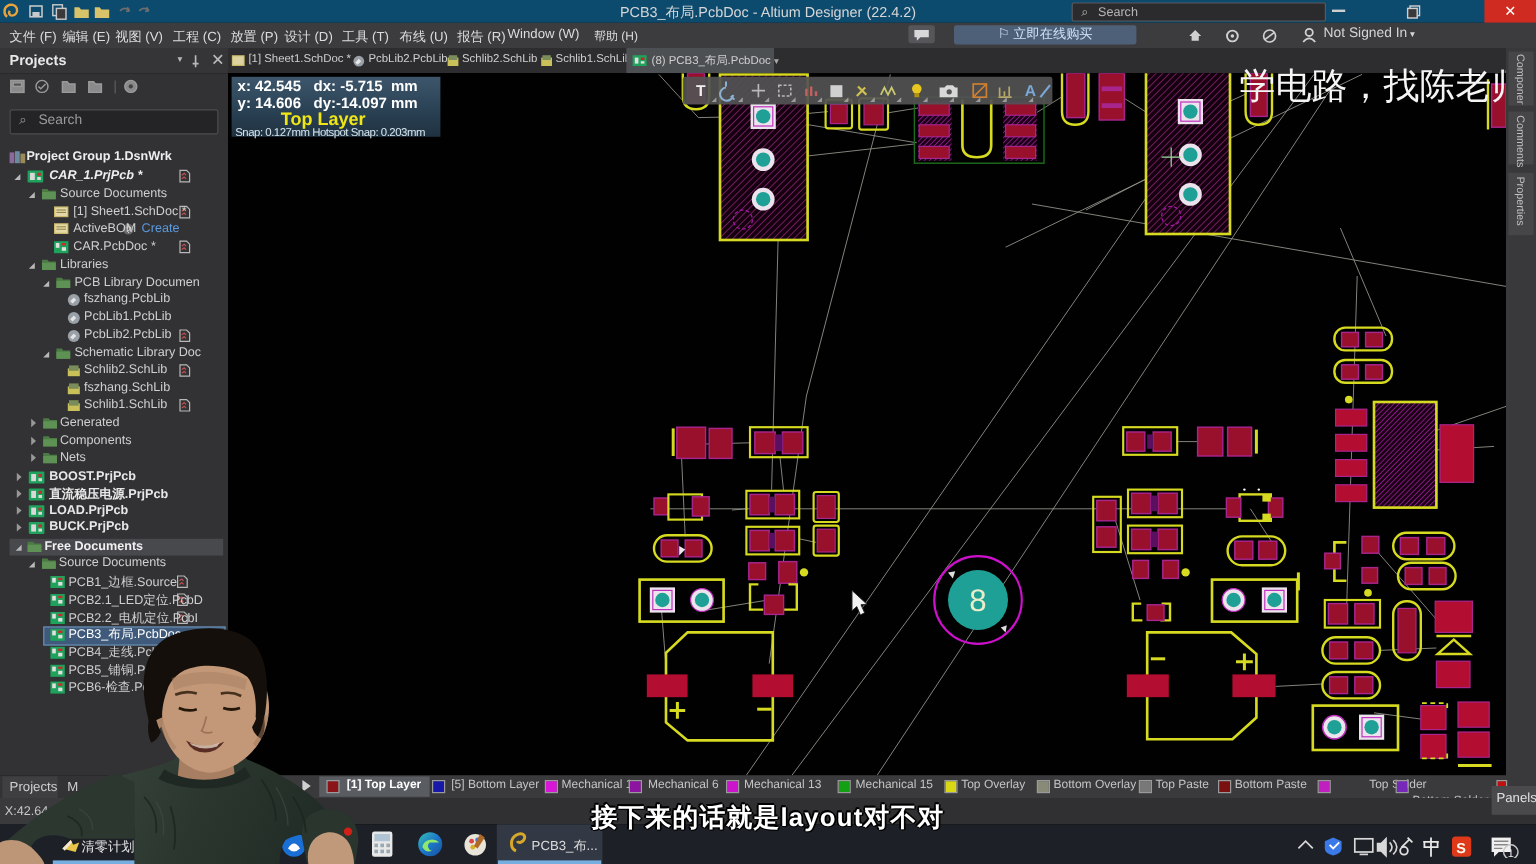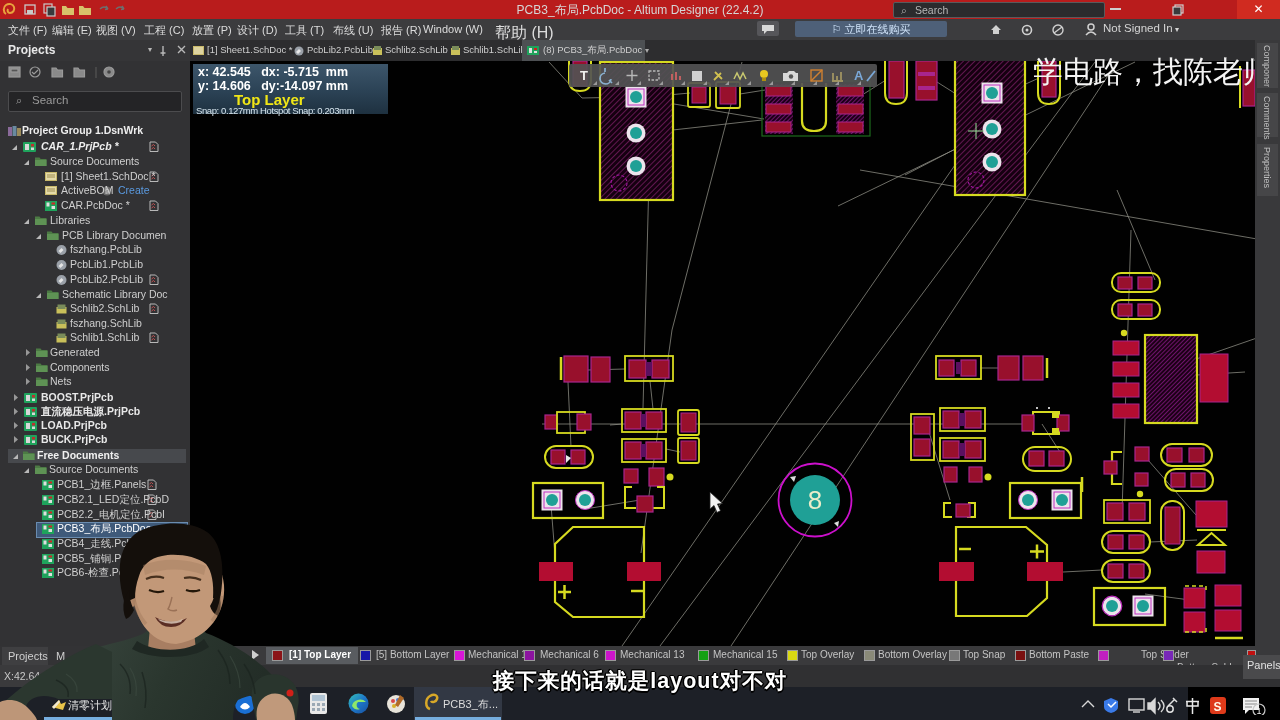--- a/index.html
+++ b/index.html
@@ -1,29 +1,29 @@
 <!DOCTYPE html>
 <html><head>
 <meta charset="utf-8">
 <style>
   html,body{margin:0;padding:0;width:1280px;height:720px;overflow:hidden;background:#000;}
   body{font-family:"Liberation Sans",sans-serif;position:relative;}
   .abs{position:absolute;}
-  #titlebar{left:0;top:0;width:1280px;height:19px;background:#b91c1c;}
+  #titlebar{left:0;top:0;width:1280px;height:19px;background:#0c4a6e;}
   #menubar{left:0;top:19px;width:1280px;height:21px;background:#3c3c3e;}
   
   #tabrow{left:190px;top:40px;width:1090px;height:21px;background:#2d2d2f;}
   #panelhead{left:0;top:40px;width:190px;height:21px;background:#353537;}
   #leftpanel{left:0;top:61px;width:190px;height:585px;background:#323234;}
   #canvas{left:190px;top:61px;width:1065px;height:585px;background:#010101;}
   #rightbar{left:1255px;top:40px;width:25px;height:632px;background:#39393b;}
   #layerbar{left:190px;top:646px;width:1065px;height:19px;background:#3a3a3c;}
   #panelbottom{left:0;top:646px;width:190px;height:21px;background:#333335;}
   #statusbar{left:0;top:665px;width:1280px;height:22px;background:#303032;}
-  #taskbar{left:0;top:687px;width:1188px;height:33px;background:#1d2027;}
+  #taskbar{left:0;top:687px;width:1280px;height:33px;background:#1d2027;}
   .ltext{color:#cfcfcf;font-size:11px;white-space:nowrap;}
   #tabrow .ltext{font-size:9.5px;}
   #tree div{font-size:10.5px;}
 </style>
 </head>
 <body>
 <div id="titlebar" class="abs">
   <svg class="abs" style="left:0;top:0" width="140" height="19">
     <path d="M6,14 C3,12 3,7 6,5 C9,3 13,4 14,7 C15,10 13,13 10,13 C8,13 7,11 8,9" stroke="#e8a33d" stroke-width="2" fill="none"></path>
     <rect x="25" y="5" width="10" height="9" fill="none" stroke="#c9c9c9" stroke-width="1.3"></rect>
@@ -51,21 +51,21 @@
   <span class="abs" style="left:8px;top:4px;color:#dcdcdc;font-size:11px;white-space:nowrap;">文件 (F)</span>
     <span class="abs" style="left:52px;top:4px;color:#dcdcdc;font-size:11px;white-space:nowrap;">编辑 (E)</span>
     <span class="abs" style="left:96px;top:4px;color:#dcdcdc;font-size:11px;white-space:nowrap;">视图 (V)</span>
     <span class="abs" style="left:144px;top:4px;color:#dcdcdc;font-size:11px;white-space:nowrap;">工程 (C)</span>
     <span class="abs" style="left:192px;top:4px;color:#dcdcdc;font-size:11px;white-space:nowrap;">放置 (P)</span>
     <span class="abs" style="left:237px;top:4px;color:#dcdcdc;font-size:11px;white-space:nowrap;">设计 (D)</span>
     <span class="abs" style="left:285px;top:4px;color:#dcdcdc;font-size:11px;white-space:nowrap;">工具 (T)</span>
     <span class="abs" style="left:333px;top:4px;color:#dcdcdc;font-size:11px;white-space:nowrap;">布线 (U)</span>
     <span class="abs" style="left:381px;top:4px;color:#dcdcdc;font-size:11px;white-space:nowrap;">报告 (R)</span>
     <span class="abs" style="left:423px;top:4px;color:#dcdcdc;font-size:11px;white-space:nowrap;">Window (W)</span>
-    <span class="abs" style="left:495px;top:4px;color:#dcdcdc;font-size:16px;white-space:nowrap;">帮助 (H)</span>
+    <span class="abs" style="left:495px;top:4px;color:#dcdcdc;font-size:10px;white-space:nowrap;">帮助 (H)</span>
   <div class="abs" style="left:757px;top:2px;width:22px;height:15px;background:#56565a;border-radius:2px;">
     <svg width="22" height="15">
         <path d="M5,4 h12 v6 h-7 l-3,3 v-3 h-2 z" fill="#d8d8d8"></path>
       </svg>
   </div>
   <div class="abs" style="left:795px;top:2px;width:152px;height:16px;background:#4e6078;border-radius:2px;color:#cfe2f8;font-size:11px;text-align:center;line-height:16px;">⚐ 立即在线购买</div>
   <svg class="abs" style="left:988px;top:3px" width="290" height="15">
     <path d="M8,3 l5,5 h-2 v4 h-6 v-4 h-2 z" fill="#d0d0d0"></path>
     <circle cx="39" cy="8" r="4.5" fill="none" stroke="#d0d0d0" stroke-width="1.6"></circle>
       <circle cx="39" cy="8" r="1.5" fill="#d0d0d0"></circle>
@@ -256,21 +256,21 @@
     <div class="abs ltext" style="left:70px;top:270px;">Schlib1.SchLib</div>
     <div class="abs ltext" style="left:50px;top:285px;">Generated</div>
     <div class="abs ltext" style="left:50px;top:300px;">Components</div>
     <div class="abs ltext" style="left:50px;top:314px;">Nets</div>
     <div class="abs ltext" style="left:41px;top:330px;"><b style="color:#e8e8e8">BOOST.PrjPcb</b></div>
     <div class="abs ltext" style="left:41px;top:344px;"><b style="color:#e8e8e8">直流稳压电源.PrjPcb</b></div>
     <div class="abs ltext" style="left:41px;top:358px;"><b style="color:#e8e8e8">LOAD.PrjPcb</b></div>
     <div class="abs ltext" style="left:41px;top:372px;"><b style="color:#e8e8e8">BUCK.PrjPcb</b></div>
     <div class="abs ltext" style="left:37px;top:388px;"><b style="color:#f0f0f0">Free Documents</b></div>
     <div class="abs ltext" style="left:49px;top:402px;">Source Documents</div>
-    <div class="abs ltext" style="left:57px;top:417px;">PCB1_边框.Panels</div>
+    <div class="abs ltext" style="left:57px;top:417px;">PCB1_边框.Source</div>
     <div class="abs ltext" style="left:57px;top:432px;">PCB2.1_LED定位.PcbD</div>
     <div class="abs ltext" style="left:57px;top:447px;">PCB2.2_电机定位.PcbI</div>
     <div class="abs ltext" style="left:57px;top:461px;"><span style="color:#fff">PCB3_布局.PcbDoc</span></div>
     <div class="abs ltext" style="left:57px;top:476px;">PCB4_走线.PcbDoc</div>
     <div class="abs ltext" style="left:57px;top:491px;">PCB5_铺铜.PcbDoc</div>
     <div class="abs ltext" style="left:57px;top:505px;">PCB6-检查.PcbDoc</div>
   </div>
 </div>
 <div id="canvas" class="abs">
 <svg width="1065" height="585" viewBox="190 61 1065 585">
@@ -527,21 +527,21 @@
         </g>
 <rect x="1184" y="588" width="21" height="20" fill="#b30d31" stroke="#a8258e" stroke-width="1"></rect>
 <rect x="1184" y="612" width="21" height="20" fill="#b30d31" stroke="#a8258e" stroke-width="1"></rect>
 <path d="M1206,590 v-4 h-24 M1206,628 v4 h-24" fill="none" stroke="#d6da20" stroke-width="1.5" stroke-dasharray="4,3"></path>
 <rect x="1215" y="585" width="26" height="21" fill="#b30d31" stroke="#a8258e" stroke-width="1"></rect>
 <rect x="1215" y="610" width="26" height="21" fill="#b30d31" stroke="#a8258e" stroke-width="1"></rect>
 <line x1="1215" y1="638" x2="1243" y2="638" stroke="#d6da20" stroke-width="2.5"></line>
 </g>
 </svg>
 </div>
-<div class="abs" id="hud" style="left:193px;top:64px;width:195px;height:50px;background:linear-gradient(180deg,#3d566b 0%,#2b4255 55%,#1e3140 100%);color:#fff;">
+<div class="abs" id="hud" style="left:193px;top:64px;width:174px;height:50px;background:linear-gradient(180deg,#3d566b 0%,#2b4255 55%,#1e3140 100%);color:#fff;">
   <div style="position:absolute;left:5px;top:1px;font-size:12.5px;font-weight:bold;white-space:nowrap;">x: 42.545&nbsp;&nbsp; dx: -5.715&nbsp; mm</div>
   <div style="position:absolute;left:5px;top:15px;font-size:12.5px;font-weight:bold;white-space:nowrap;">y: 14.606&nbsp;&nbsp; dy:-14.097 mm</div>
   <div style="position:absolute;left:4px;top:27px;font-size:15px;font-weight:bold;color:#f0e616;margin-left:37px;">Top Layer</div>
   <div style="position:absolute;left:3px;top:41px;font-size:9.5px;color:#d7e6ef;white-space:nowrap;letter-spacing:-0.4px;">Snap: 0.127mm Hotspot Snap: 0.203mm</div>
 </div>
 <div class="abs" id="toolbar" style="left:569px;top:64px;width:308px;height:23px;background:rgba(82,82,84,0.92);border-radius:2px;">
   <svg width="308" height="23">
     <g font-family="Liberation Sans">
       <text x="11" y="16" font-size="13" font-weight="bold" fill="#f0f0f0">T</text>
       <path d="M36,9 a5.5,5.5 0 1 0 6,6 m-6,-11 v4 m4,8 l3,3" stroke="#8ab0d0" stroke-width="1.7" fill="none"></path>
@@ -600,21 +600,21 @@
   <span class="abs" style="left:350px;top:3px;font-size:10px;color:#c4c4c4;white-space:nowrap;">Mechanical 6</span>
   <div class="abs" style="left:416px;top:5px;width:9px;height:9px;background:#cc14cc;outline:1px solid #9a9a9a;"></div>
   <span class="abs" style="left:430px;top:3px;font-size:10px;color:#c4c4c4;white-space:nowrap;">Mechanical 13</span>
   <div class="abs" style="left:509px;top:5px;width:9px;height:9px;background:#14a014;outline:1px solid #9a9a9a;"></div>
   <span class="abs" style="left:523px;top:3px;font-size:10px;color:#c4c4c4;white-space:nowrap;">Mechanical 15</span>
   <div class="abs" style="left:598px;top:5px;width:9px;height:9px;background:#d8d814;outline:1px solid #9a9a9a;"></div>
   <span class="abs" style="left:611px;top:3px;font-size:10px;color:#c4c4c4;white-space:nowrap;">Top Overlay</span>
   <div class="abs" style="left:675px;top:5px;width:9px;height:9px;background:#8a8a78;outline:1px solid #9a9a9a;"></div>
   <span class="abs" style="left:688px;top:3px;font-size:10px;color:#c4c4c4;white-space:nowrap;">Bottom Overlay</span>
   <div class="abs" style="left:760px;top:5px;width:9px;height:9px;background:#787878;outline:1px solid #9a9a9a;"></div>
-  <span class="abs" style="left:773px;top:3px;font-size:10px;color:#c4c4c4;white-space:nowrap;">Top Snap</span>
+  <span class="abs" style="left:773px;top:3px;font-size:10px;color:#c4c4c4;white-space:nowrap;">Top Paste</span>
   <div class="abs" style="left:826px;top:5px;width:9px;height:9px;background:#7a1010;outline:1px solid #9a9a9a;"></div>
   <span class="abs" style="left:839px;top:3px;font-size:10px;color:#c4c4c4;white-space:nowrap;">Bottom Paste</span>
   <div class="abs" style="left:909px;top:5px;width:9px;height:9px;background:#c020c0;outline:1px solid #9a9a9a;"></div>
   <span class="abs" style="left:951px;top:3px;font-size:10px;color:#c4c4c4;white-space:nowrap;">Top Solder</span>
   <div class="abs" style="left:974px;top:5px;width:9px;height:9px;background:#7828b8;outline:1px solid #9a9a9a;"></div>
   <span class="abs" style="left:987px;top:16px;font-size:10px;color:#c4c4c4;white-space:nowrap;">Bottom Solder</span>
   <div class="abs" style="left:1058px;top:5px;width:7px;height:9px;background:#c01010;outline:1px solid #9a9a9a;"></div>
 </div>
 <div id="panelbottom" class="abs">
   <div class="abs" style="left:2px;top:1px;width:46px;height:20px;background:#3f3f41;"></div>

